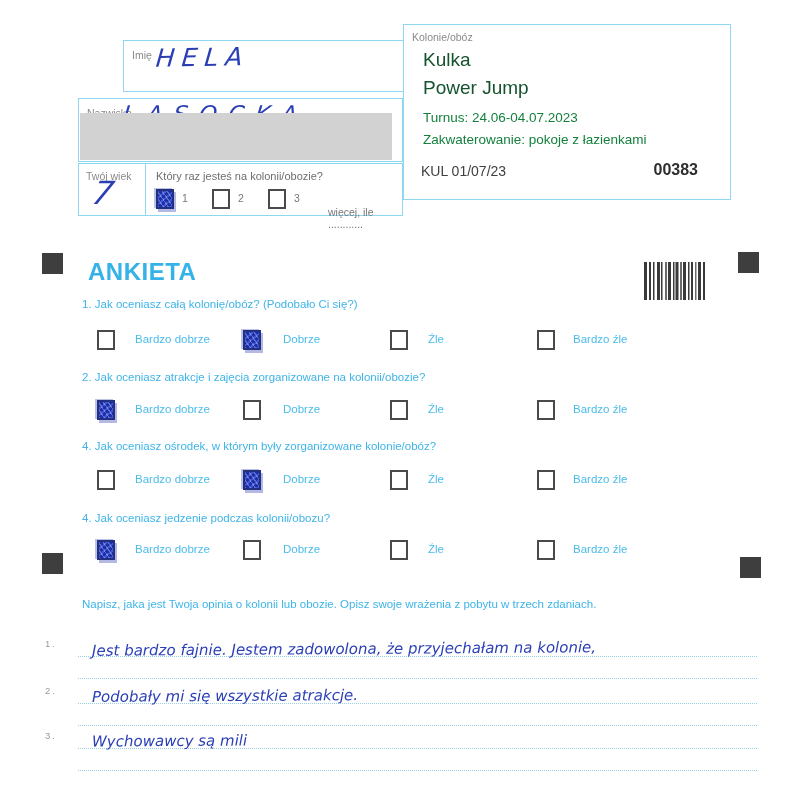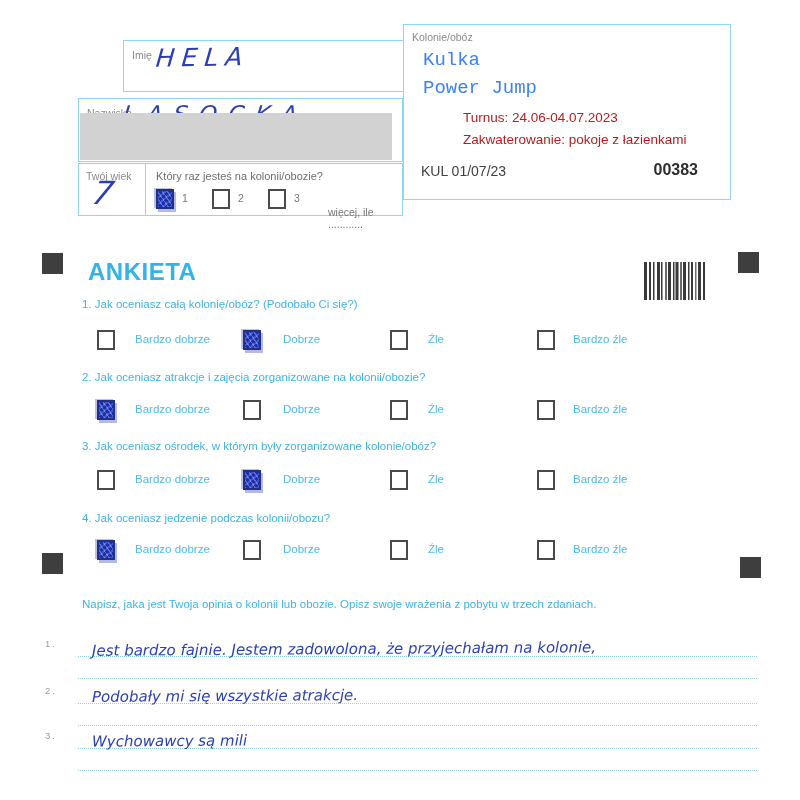--- a/index.html
+++ b/index.html
@@ -20,22 +20,22 @@
   .hw-age{position:absolute;left:14px;top:10px;font-size:32px;transform:skewX(-12deg);}
   .redaction{position:absolute;left:1px;top:14px;width:312px;height:47px;background:#d2d2d2;}
   .age-cell{position:absolute;left:0;top:0;width:66px;height:100%;border-right:1.5px solid #8fd6f0;}
   .times-cell{position:absolute;left:67px;top:0;right:0;height:100%;}
   .times-q{position:absolute;left:10px;top:6px;font-size:11px;color:#6e6e6e;}
   .times-row{position:absolute;left:10px;top:22px;right:0;height:28px;}
   .times-num{position:absolute;top:6px;font-size:10.5px;color:#777;}
   .times-more{position:absolute;left:172px;top:20px;font-size:10.5px;color:#777;}
   
   .camp-label{left:8px;top:6px;}
-  .camp-name{position:absolute;left:19px;font-size:19px;color:#3b82f6;font-family:Liberation Mono, monospace;}
-  .camp-line{position:absolute;left:19px;font-size:13.5px;color:#b91c1c;margin-left:40px;}
+  .camp-name{position:absolute;left:19px;font-size:19px;color:#14532d;}
+  .camp-line{position:absolute;left:19px;font-size:13.5px;color:#15803d;}
   .camp-code{position:absolute;left:17px;top:138px;font-size:14px;color:#3f3f3f;}
   .camp-number{position:absolute;right:32px;top:136px;font-size:16px;font-weight:bold;color:#2e2e2e;}
   
   .regmark{position:absolute;width:21px;height:21px;background:#3e3e3e;}
   .barcode{position:absolute;left:644px;top:262px;}
   
   .title{position:absolute;left:88px;top:258px;font-size:24px;font-weight:bold;color:#35b2e8;letter-spacing:0.5px;}
   .question{position:absolute;left:82px;font-size:11.5px;color:#3eb4e8;text-align:center;}
   .answer-row{position:absolute;left:0;top:0;width:800px;height:22px;}
   .checkbox{position:absolute;top:0;width:14px;height:16px;border:2.5px solid #4a4a4a;background:#fff;}
@@ -149,21 +149,21 @@
     <span class="checkbox c1 scribble"></span>
     <span class="opt-label l1">Bardzo dobrze</span>
     <span class="checkbox c2"></span>
     <span class="opt-label l2">Dobrze</span>
     <span class="checkbox c3"></span>
     <span class="opt-label l3">Źle</span>
     <span class="checkbox c4"></span>
     <span class="opt-label l4">Bardzo źle</span>
   </div>
 
-  <div class="question" style="top:440px;">3. Jak oceniasz ośrodek, w którym były zorganizowane kolonie/obóz?</div>
+  <div class="question" style="top:440px;">4. Jak oceniasz ośrodek, w którym były zorganizowane kolonie/obóz?</div>
   <div class="answer-row" style="top:470px;">
     <span class="checkbox c1"></span>
     <span class="opt-label l1">Bardzo dobrze</span>
     <span class="checkbox c2 scribble"></span>
     <span class="opt-label l2">Dobrze</span>
     <span class="checkbox c3"></span>
     <span class="opt-label l3">Źle</span>
     <span class="checkbox c4"></span>
     <span class="opt-label l4">Bardzo źle</span>
   </div>

